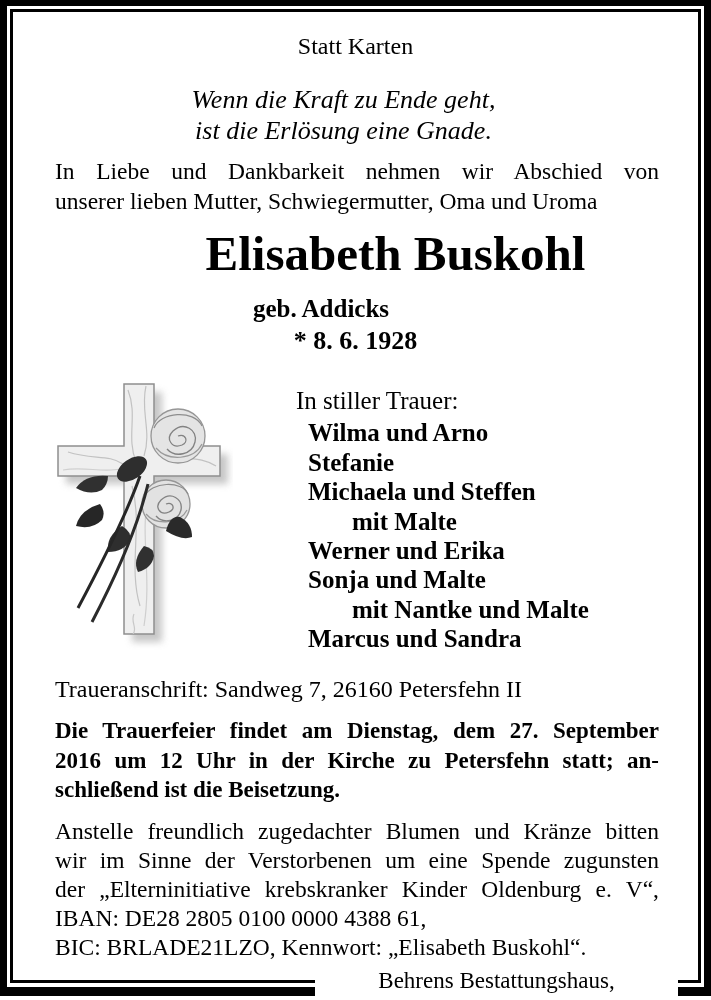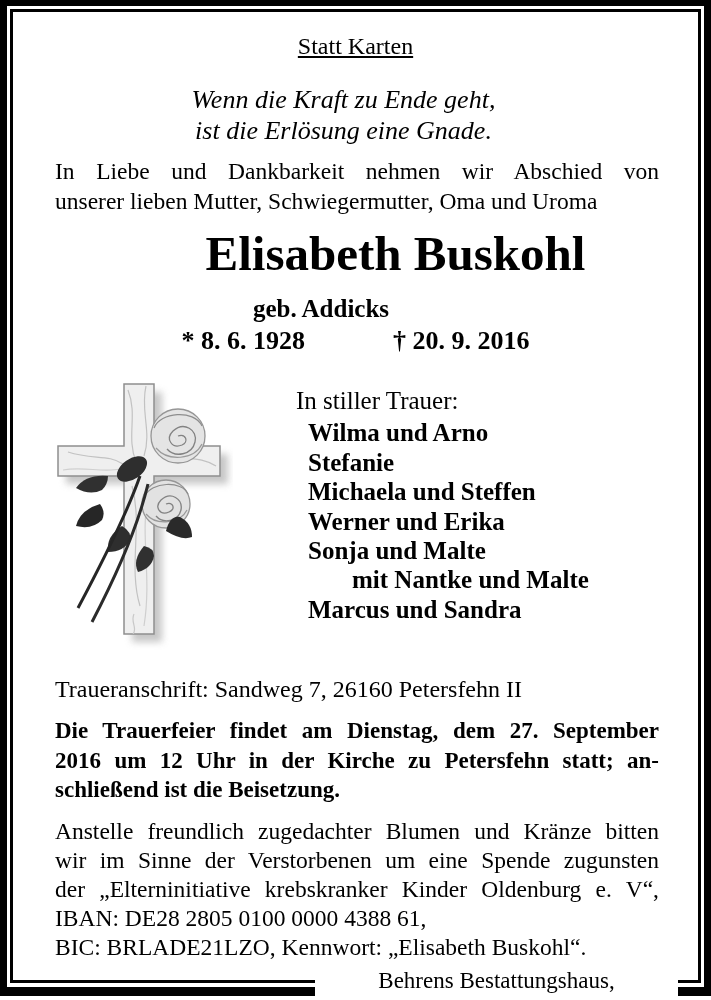--- a/index.html
+++ b/index.html
@@ -18,21 +18,21 @@
   #f-left-outer{top:0;left:0;width:7px;height:996px;}
   #f-left-inner{top:9px;left:10px;width:3px;height:974px;}
   #f-right-outer{top:0;right:0;width:7px;height:996px;}
   #f-right-inner{top:9px;right:10px;width:3px;height:974px;}
   #f-bot-inner-left{top:980px;left:10px;width:305px;height:3px;}
   #f-bot-outer-left{top:987px;left:0;width:315px;height:9px;}
   #f-bot-inner-right{top:980px;left:678px;width:23px;height:3px;}
   #f-bot-outer-right{top:987px;left:678px;width:33px;height:9px;}
 
   
-  #statt{top:33px;left:0;width:711px;text-align:center;font-size:24px;text-decoration:underline;}
+  #statt{top:33px;left:0;width:711px;text-align:center;font-size:24px;}
   #verse{top:84px;left:0;width:687px;text-align:center;font-style:italic;font-size:26px;line-height:31px;}
   #intro{top:156px;left:55px;width:604px;font-size:23.5px;line-height:30px;}
   .jline{text-align:justify;text-align-last:justify;}
   #name{top:224px;left:0;width:711px;text-align:center;font-weight:bold;font-size:49px;line-height:60px;padding-left:40px;}
   #maiden{top:295px;left:0;width:642px;text-align:center;font-weight:bold;font-size:25px;}
   #dates{top:326px;left:0;width:711px;display:flex;justify-content:center;gap:88px;font-weight:bold;font-size:26px;}
   #cross-wrap{left:48px;top:376px;width:185px;height:285px;}
   #mourners{left:296px;top:386px;font-size:25px;line-height:29.4px;}
   #mourners .m-header{font-weight:normal;margin-bottom:3px;}
   #mourners .m-line{font-weight:bold;margin-left:12px;}
@@ -66,21 +66,20 @@
 <div class="abs" id="intro">
   <div class="jline">In Liebe und Dankbarkeit nehmen wir Abschied von</div>
   <div>unserer lieben Mutter, Schwiegermutter, Oma und Uroma</div>
 </div>
 
 <div class="abs" id="name">Elisabeth Buskohl</div>
 <div class="abs" id="maiden">geb. Addicks</div>
 
 <div class="abs" id="dates">
   <span>* 8. 6. 1928</span>
-  <span>† 20. 9. 2016</span>
 </div>
 
 <div class="abs" id="cross-wrap">
   <svg width="185" height="285" viewBox="0 0 185 285">
     <defs>
       <filter id="soft" x="-30%" y="-30%" width="160%" height="160%">
         <feGaussianBlur stdDeviation="3.5"></feGaussianBlur>
       </filter>
       <clipPath id="crossClip">
         <path d="M76,8 h30 v62 h66 v30 h-66 v158 h-30 v-158 h-66 v-30 h66 z"></path>
@@ -123,20 +122,21 @@
       <path d="M100,108 C90,150 68,200 44,246" fill="none" stroke="#2b2b2b" stroke-width="3"></path>
     </g>
   </svg>
 </div>
 
 <div class="abs" id="mourners">
   <div class="m-header">In stiller Trauer:</div>
   <div class="m-line">Wilma und Arno</div>
   <div class="m-line">Stefanie</div>
   <div class="m-line">Michaela und Steffen</div>
+  <div class="m-line indented">mit Malte</div>
   <div class="m-line">Werner und Erika</div>
   <div class="m-line">Sonja und Malte</div>
   <div class="m-line indented">mit Nantke und Malte</div>
   <div class="m-line">Marcus und Sandra</div>
 </div>
 
 <div class="abs" id="address">Traueranschrift: Sandweg 7, 26160 Petersfehn II</div>
 
 <div class="abs" id="service">
   <div class="jline">Die Trauerfeier findet am Dienstag, dem 27. September</div>

